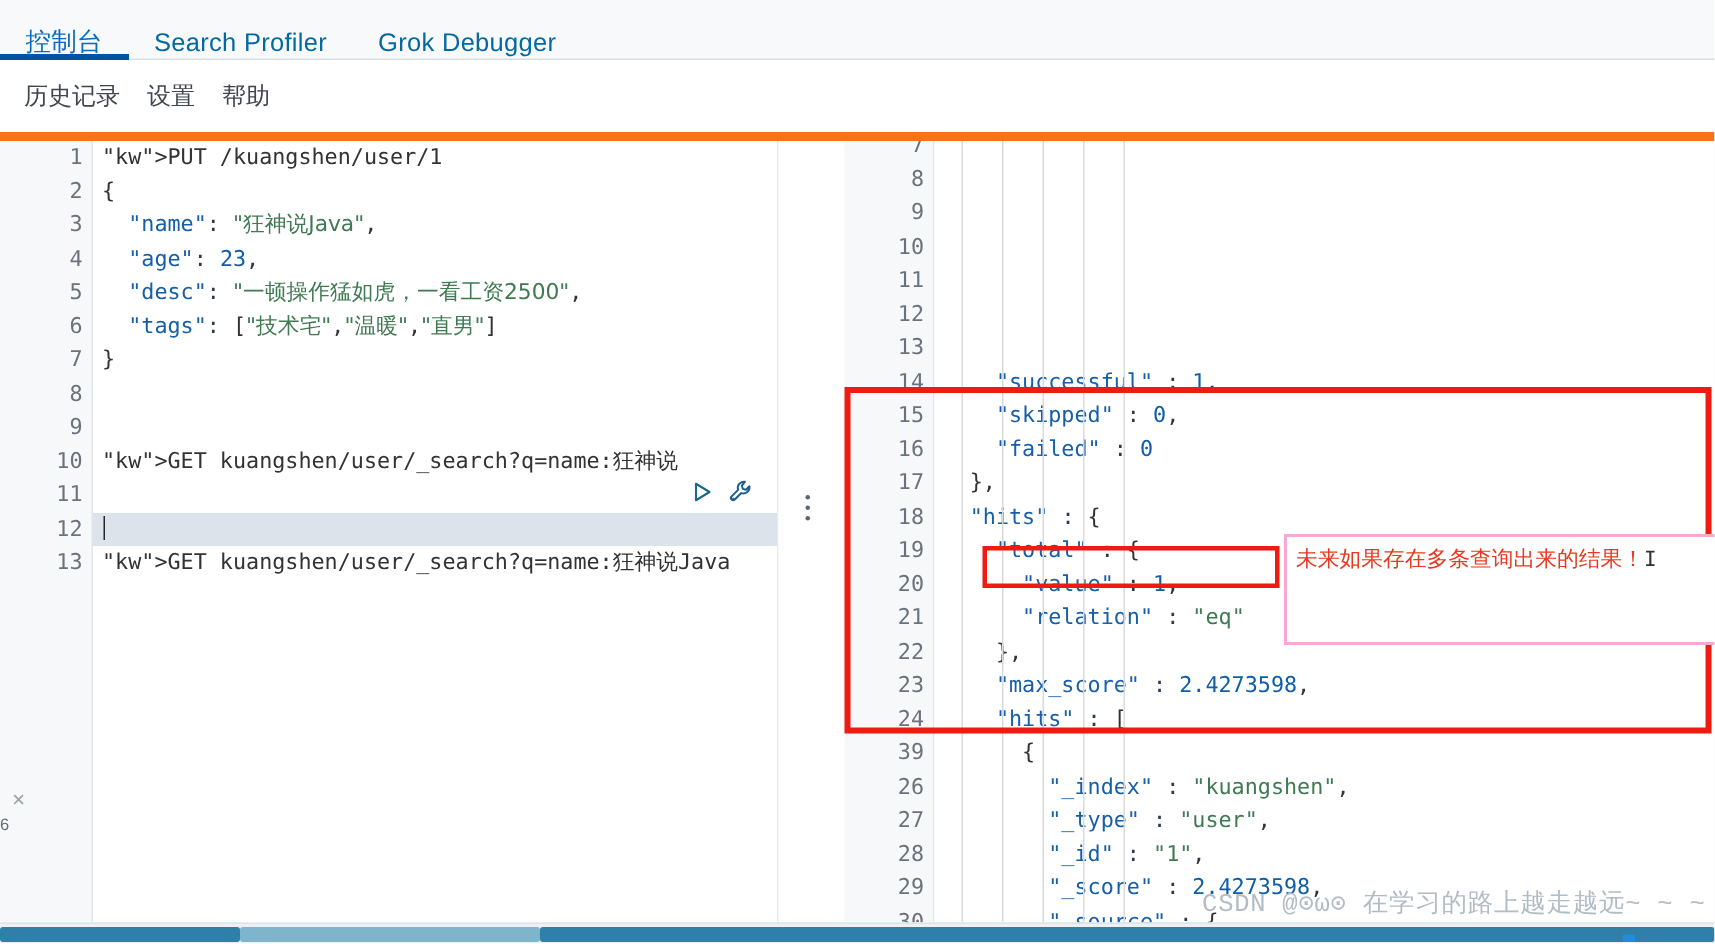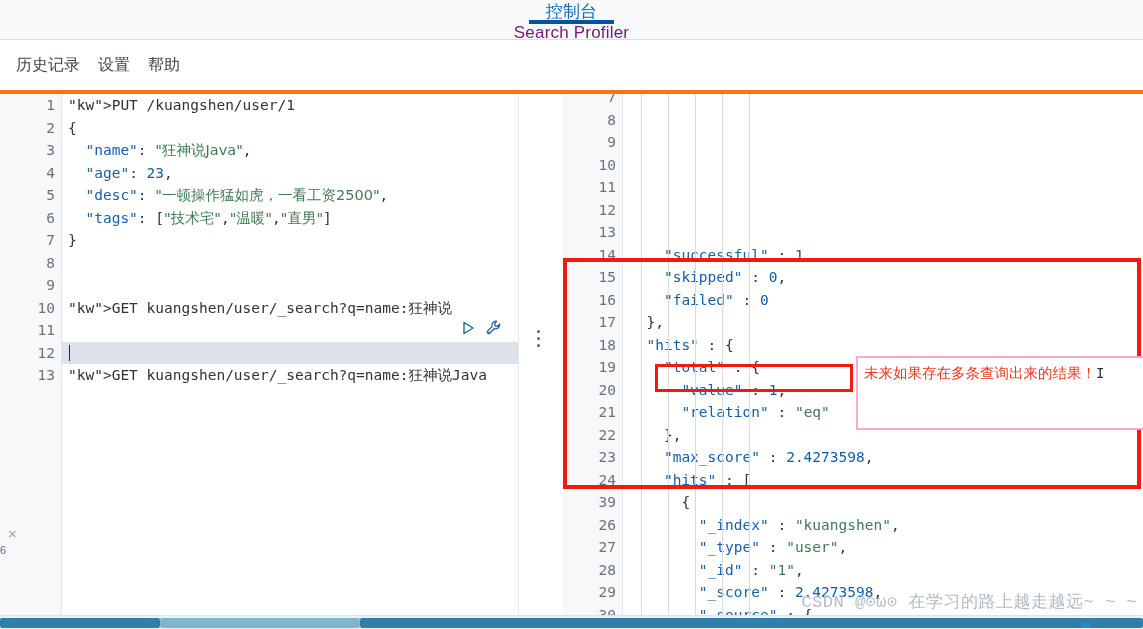--- a/index.html
+++ b/index.html
@@ -9,42 +9,42 @@
     font-family: "Liberation Sans", "DejaVu Sans", sans-serif;
     overflow: hidden;
   }
   #app { position: relative; width: 1143px; height: 629px; background: #fff; }
 
   
   .tabbar {
     position: absolute; left: 0; top: 0; width: 1143px; height: 40px;
     background: #f7f9fa;
     border-bottom: 1px solid #d9dfe5;
-    display: flex; align-items: center; flex-direction: column;
+    display: flex; align-items: flex-end;
   }
   .tab {
     display: flex; align-items: center;
     padding: 0 17px;
     font-size: 17px;
-    color: #701a75;
+    color: #0369a1;
     letter-spacing: 0.2px;
     cursor: pointer;
     position: relative;
   }
   .tab.active { color: #0d6bbd; }
   .tab.active::after {
     content: ""; position: absolute; left: 0; right: 0; bottom: -1px;
     height: 4px; background: #0253a3;
   }
 
   
   .menubar {
     position: absolute; left: 0; top: 40px; width: 1143px; height: 54px;
     background: #ffffff;
-    border-bottom: 4px solid #f97316;
+    border-bottom: 6px solid #f97316;
     display: flex; align-items: center; padding-left: 16px;
   }
   .menuitem {
     font-size: 16px; color: #3f4650; margin-right: 18px; cursor: pointer;
   }
 
   
   .panes {
     position: absolute; left: 0; top: 94px; width: 1143px; height: 521px;
     background: #fff;

